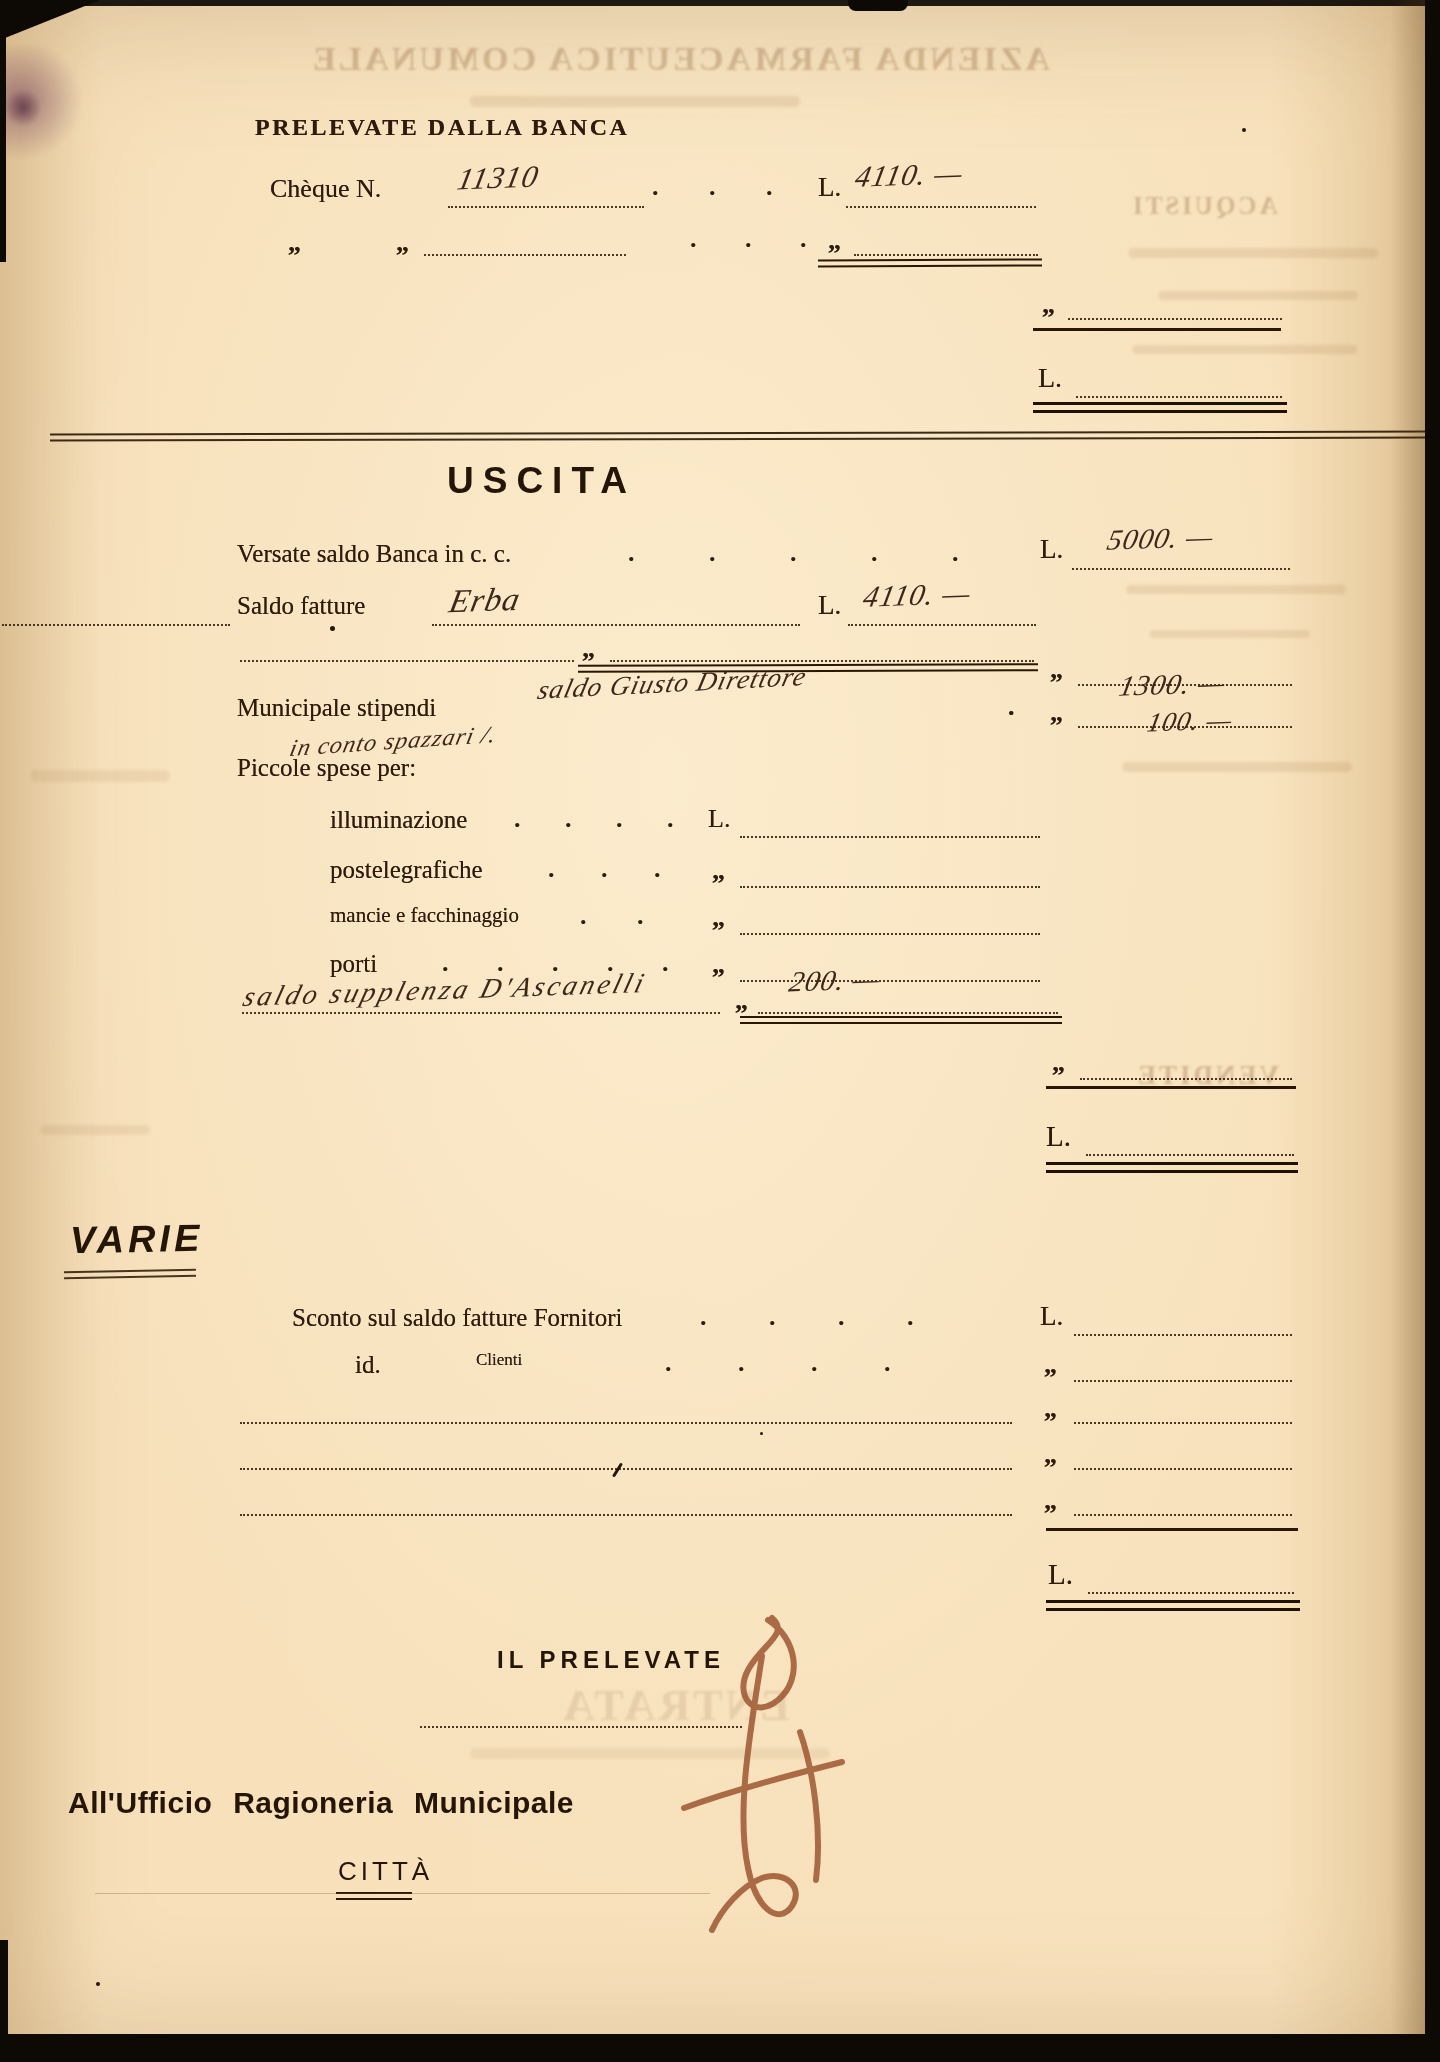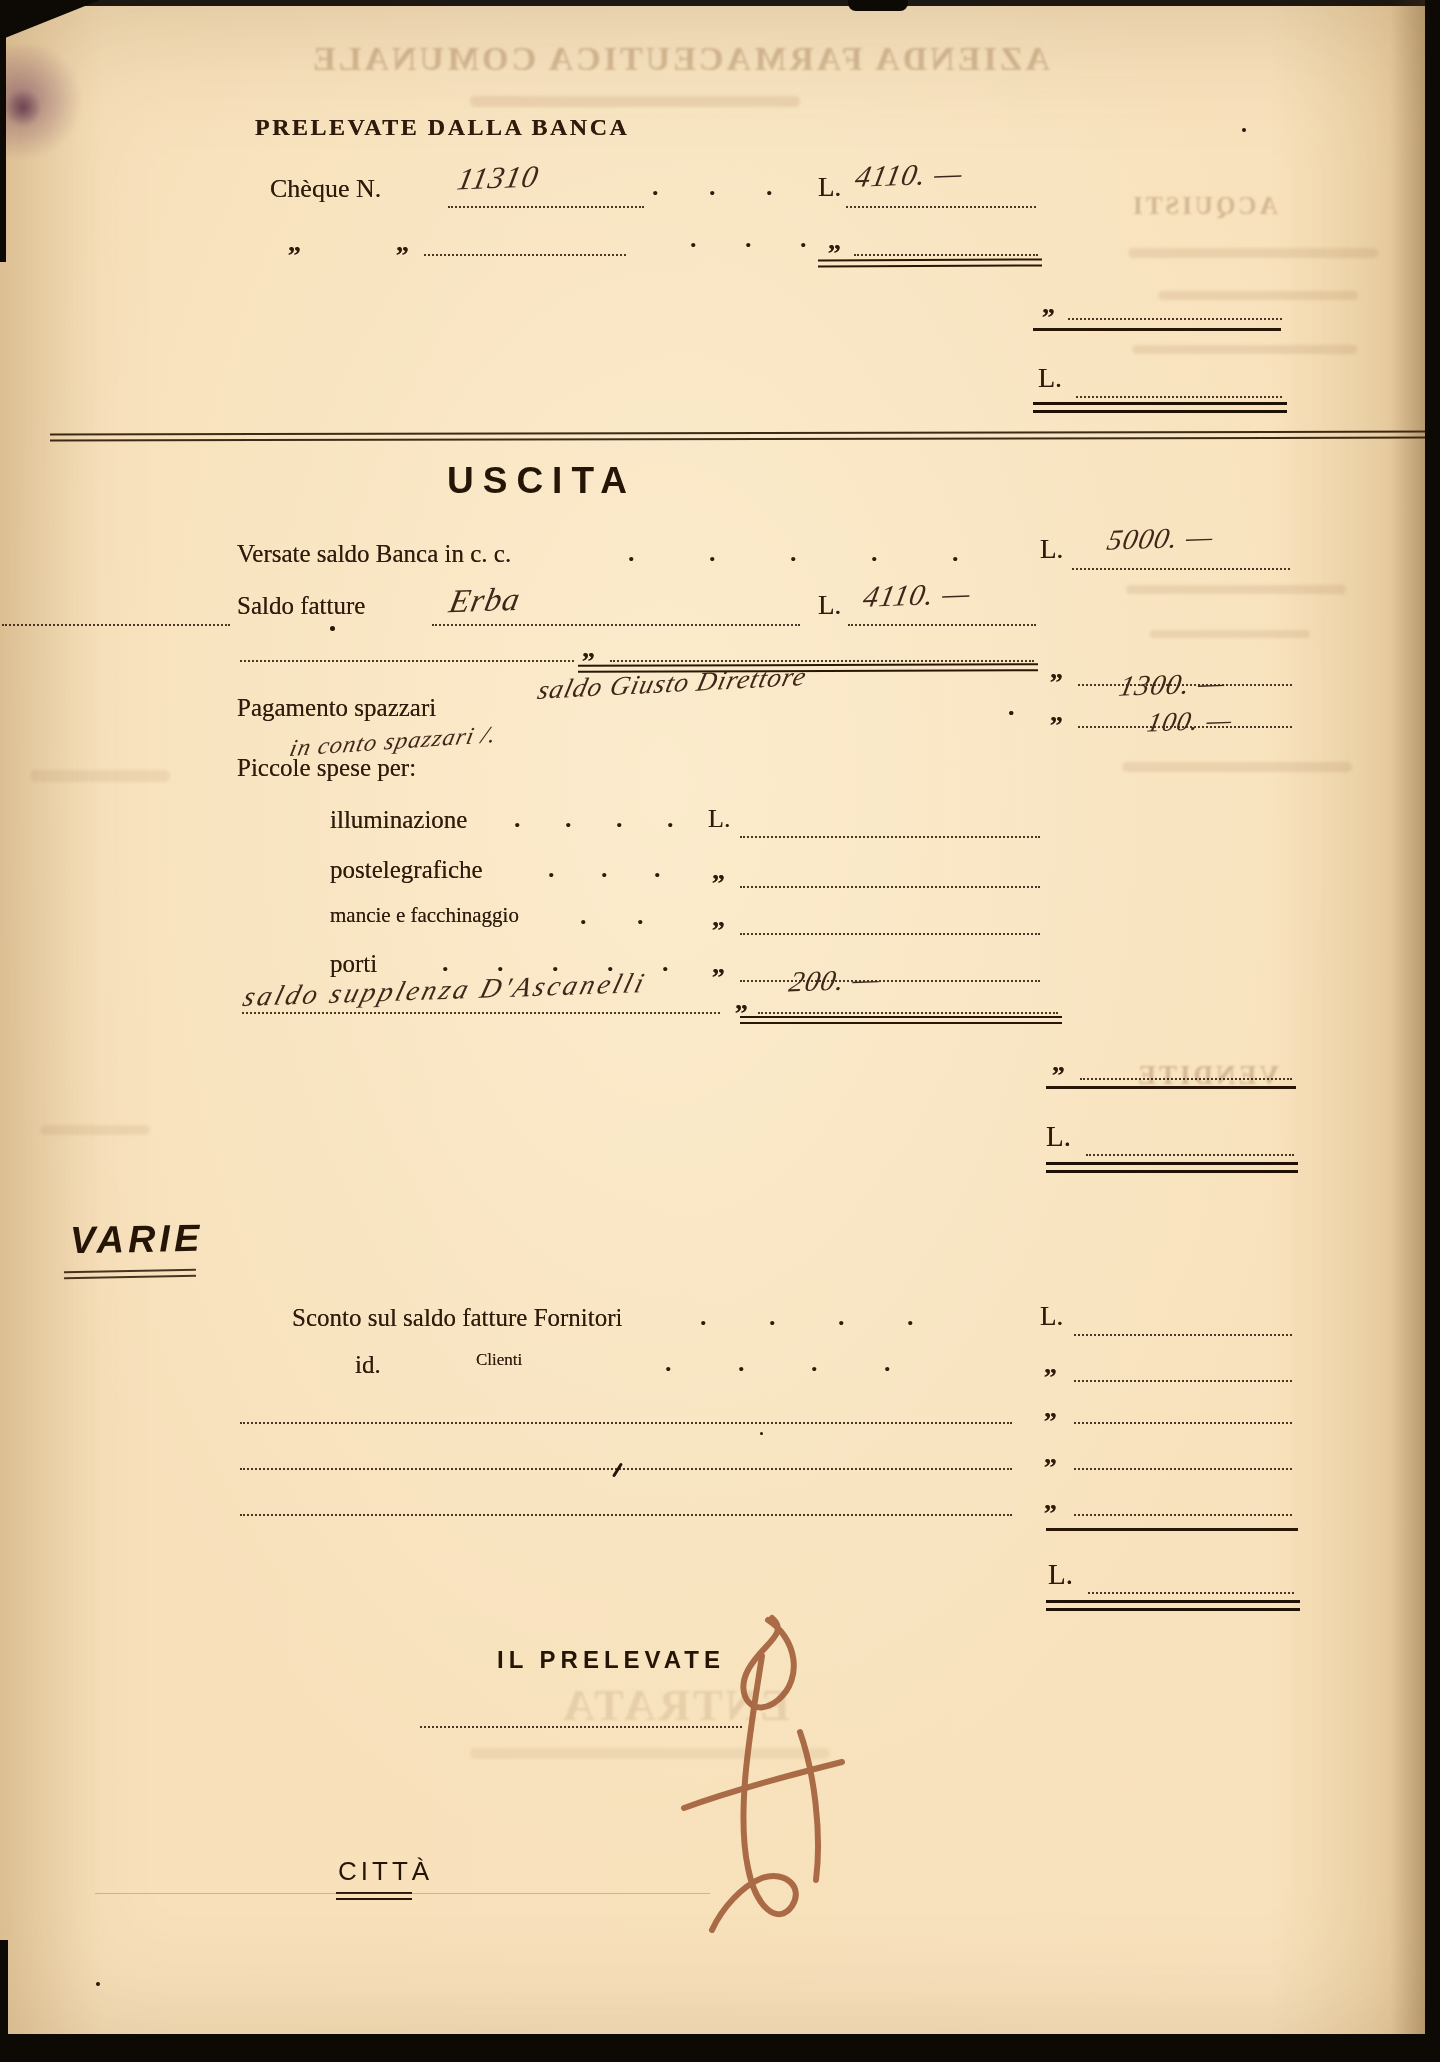--- a/index.html
+++ b/index.html
@@ -92,21 +92,21 @@
   <div class="abs hw" style="left:864px;top:578px;font-size:30px;">4110. —</div>
 
   <div class="abs dotl" style="left:240px;top:658px;width:334px;"></div>
   <div class="abs p ditto" style="left:582px;top:634px;">„</div>
   <div class="abs dotl" style="left:610px;top:658px;width:424px;"></div>
   <div class="abs dbl" style="left:578px;top:664px;width:460px;transform:rotate(-.2deg);"></div>
 
   <div class="abs p ditto" style="left:1050px;top:655px;">„</div>
   <div class="abs dotl" style="left:1078px;top:682px;width:214px;"></div>
 
-  <div class="abs p" style="left:237px;top:694px;font-size:25px;">Pagamento spazzari</div>
+  <div class="abs p" style="left:237px;top:694px;font-size:25px;">Municipale stipendi</div>
   <div class="abs hw" style="left:540px;top:668px;font-size:27px;transform:skewX(-16deg) rotate(-3deg);">saldo Giusto Direttore</div>
   <div class="abs p" style="left:1008px;top:692px;font-size:26px;font-weight:700;">.</div>
   <div class="abs p ditto" style="left:1050px;top:698px;">„</div>
   <div class="abs dotl" style="left:1078px;top:724px;width:214px;"></div>
   <div class="abs hw" style="left:1120px;top:668px;font-size:29px;">1300. —</div>
   <div class="abs hw" style="left:1148px;top:706px;font-size:27px;">100. —</div>
   <div class="abs hw" style="left:292px;top:728px;font-size:24px;transform:skewX(-16deg) rotate(-4deg);">in conto spazzari /.</div>
 
   <div class="abs p" style="left:237px;top:754px;font-size:25px;">Piccole spese per:</div>
 
@@ -182,20 +182,21 @@
 
   <svg class="abs" style="left:650px;top:1612px;" width="230" height="330" viewBox="0 0 230 330">
     <g fill="none" stroke="#99512c" stroke-width="6" stroke-linecap="round" opacity="0.82">
       <path d="M118,8 C146,26 154,66 128,88 C104,108 84,84 98,58 C112,32 140,22 122,6"></path>
       <path d="M112,44 C100,120 86,200 98,256 C106,296 128,314 142,294 C154,276 136,258 112,266 C92,274 72,296 62,318"></path>
       <path d="M34,196 C78,180 136,164 192,150"></path>
       <path d="M150,120 C164,160 172,220 166,268"></path>
     </g>
   </svg>
 
+  <div class="abs sans" style="left:68px;top:1786px;font-size:30px;font-weight:700;word-spacing:12px;letter-spacing:.5px;">All'Ufficio Ragioneria Municipale</div>
 
   <div class="abs sans" style="left:338px;top:1856px;font-size:26px;font-weight:400;letter-spacing:4px;">CITTÀ</div>
   <div class="abs dbl" style="left:336px;top:1892px;width:76px;"></div>
 
   <div class="abs" style="left:95px;top:1893px;width:615px;height:1px;background:rgba(112,80,48,.30);"></div>
 
   <div class="abs" style="left:-10px;top:46px;width:90px;height:120px;background:radial-gradient(circle at 35% 45%, rgba(108,56,88,.55), rgba(108,56,88,0) 68%);filter:blur(2px);"></div>
   <div class="abs" style="left:6px;top:88px;width:34px;height:40px;background:radial-gradient(circle, rgba(70,30,55,.6), rgba(70,30,55,0) 70%);filter:blur(1px);"></div>
   <div class="abs speck" style="left:1242px;top:128px;width:4px;height:4px;"></div>
   <div class="abs speck" style="left:330px;top:626px;width:5px;height:5px;"></div>

